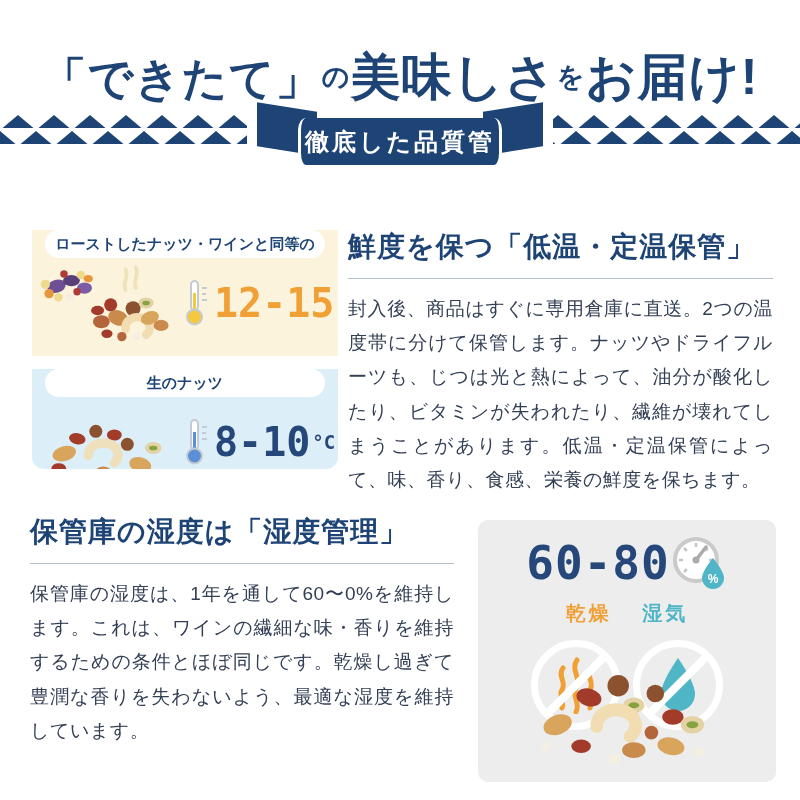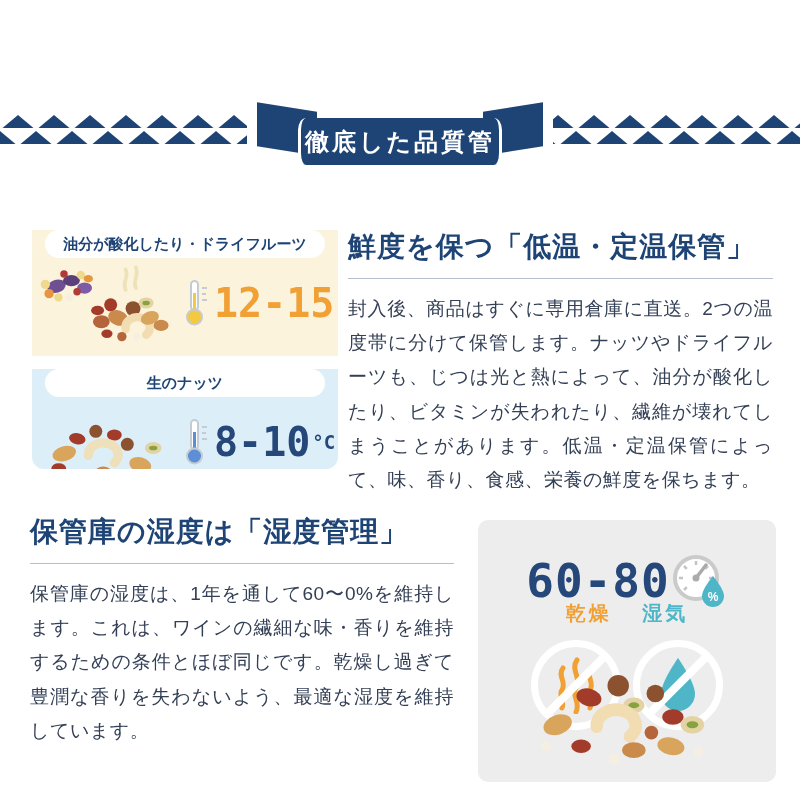--- a/index.html
+++ b/index.html
@@ -56,41 +56,42 @@
   .sec h2{color:var(--navy,#1E4476);font-size:28px;font-weight:bold;letter-spacing:1px;
           padding-bottom:12px;border-bottom:1.5px solid var(--underline,#B3BFCC);}
   .sec p{color:var(--text,#333F55);font-size:19px;line-height:1.8;letter-spacing:0.5px;
          text-align:justify;margin-top:13px;}
   .sec-temp{position:absolute;left:348px;top:228px;width:425px;}
   .sec-hum{position:absolute;left:30px;top:513px;width:424px;}
 
   
   .hum-card{position:absolute;left:478px;top:520px;width:298px;height:262px;
             background:var(--graycard,#EDEDED);border-radius:10px;overflow:hidden;}
-  .range-row{position:absolute;top:32px;left:0;width:100%;display:flex;justify-content:center;
+  .range-row{position:absolute;top:14px;left:0;width:100%;display:flex;justify-content:center;
              align-items:center;gap:0;}
   .range-val{font-size:46px;color:var(--digital,#25477A);letter-spacing:1px;}
   .labels-row{position:absolute;top:80px;left:0;width:100%;text-align:center;
               font-size:20px;font-weight:bold;letter-spacing:3px;}
   .dry{color:var(--orange,#F0A035);margin-right:22px;}
   .humid{color:var(--teal,#4FB6C8);}
   .no-icons{position:absolute;top:120px;left:0;width:100%;display:flex;justify-content:center;gap:12px;}
   .no-circle{width:90px;height:90px;border:7px solid #fff;border-radius:50%;position:relative;
              display:flex;align-items:center;justify-content:center;}
   .no-circle::after{content:"";position:absolute;left:-6px;right:-6px;top:50%;height:8px;
                     margin-top:-4px;background:#fff;transform:rotate(-45deg);}
   .nuts-c{position:absolute;bottom:8px;left:50%;transform:translateX(-50%);}
   .orange-stroke{stroke:var(--orange,#F0A035);}
   .teal-fill{fill:var(--teal,#4FB6C8);}
 </style>
 </head>
 <body>
 
 <div class="page">
 
+  <h1 class="title"><span class="t-lg">「できたて」</span><span class="t-sm">の</span><span class="t-xl">美味しさ</span><span class="t-sm">を</span><span class="t-xl">お届け!</span></h1>
 
   <div class="zigzag">
     <svg width="800" height="31">
       <defs>
         <pattern id="zz" width="36" height="31" patternUnits="userSpaceOnUse">
           <polygon class="navy-fill" points="18,1 33.5,14 2.5,14"></polygon>
           <polygon class="navy-fill" points="0,17 15.5,30 -15.5,30"></polygon>
           <polygon class="navy-fill" points="36,17 51.5,30 20.5,30"></polygon>
         </pattern>
       </defs>
@@ -101,21 +102,21 @@
   <div class="ribbon-back"></div>
   <div class="ribbon">
     <span class="flag flag-l"></span>
     <span class="flag flag-r"></span>
     <span class="band">徹底した品質管理</span>
   </div>
 
   <div class="temp-cards">
 
     <div class="tcard tcard-a">
-      <div class="pill">油分が酸化したり・ドライフルーツ</div>
+      <div class="pill">ローストしたナッツ・ワインと同等の</div>
       <div class="trow">
         <svg class="nuts-sm" width="140" height="88" viewBox="0 0 150 92">
           <path d="M96 32 C92 23 100 19 96 10" stroke="#EEE2B8" stroke-width="4" fill="none" stroke-linecap="round"></path>
           <path d="M107 30 C103 21 111 17 107 8" stroke="#EEE2B8" stroke-width="4" fill="none" stroke-linecap="round"></path>
           <ellipse cx="22" cy="28" rx="10" ry="7" fill="#6F4F93" transform="rotate(-15 22 28)"></ellipse>
           <ellipse cx="38" cy="22" rx="9" ry="6" fill="#5B3F7A"></ellipse>
           <ellipse cx="52" cy="30" rx="8" ry="6" fill="#7E5BA6"></ellipse>
           <circle cx="14" cy="36" r="5" fill="#E8963E"></circle>
           <circle cx="30" cy="15" r="4" fill="#B03A35"></circle>
           <circle cx="44" cy="34" r="4" fill="#B03A35"></circle>

